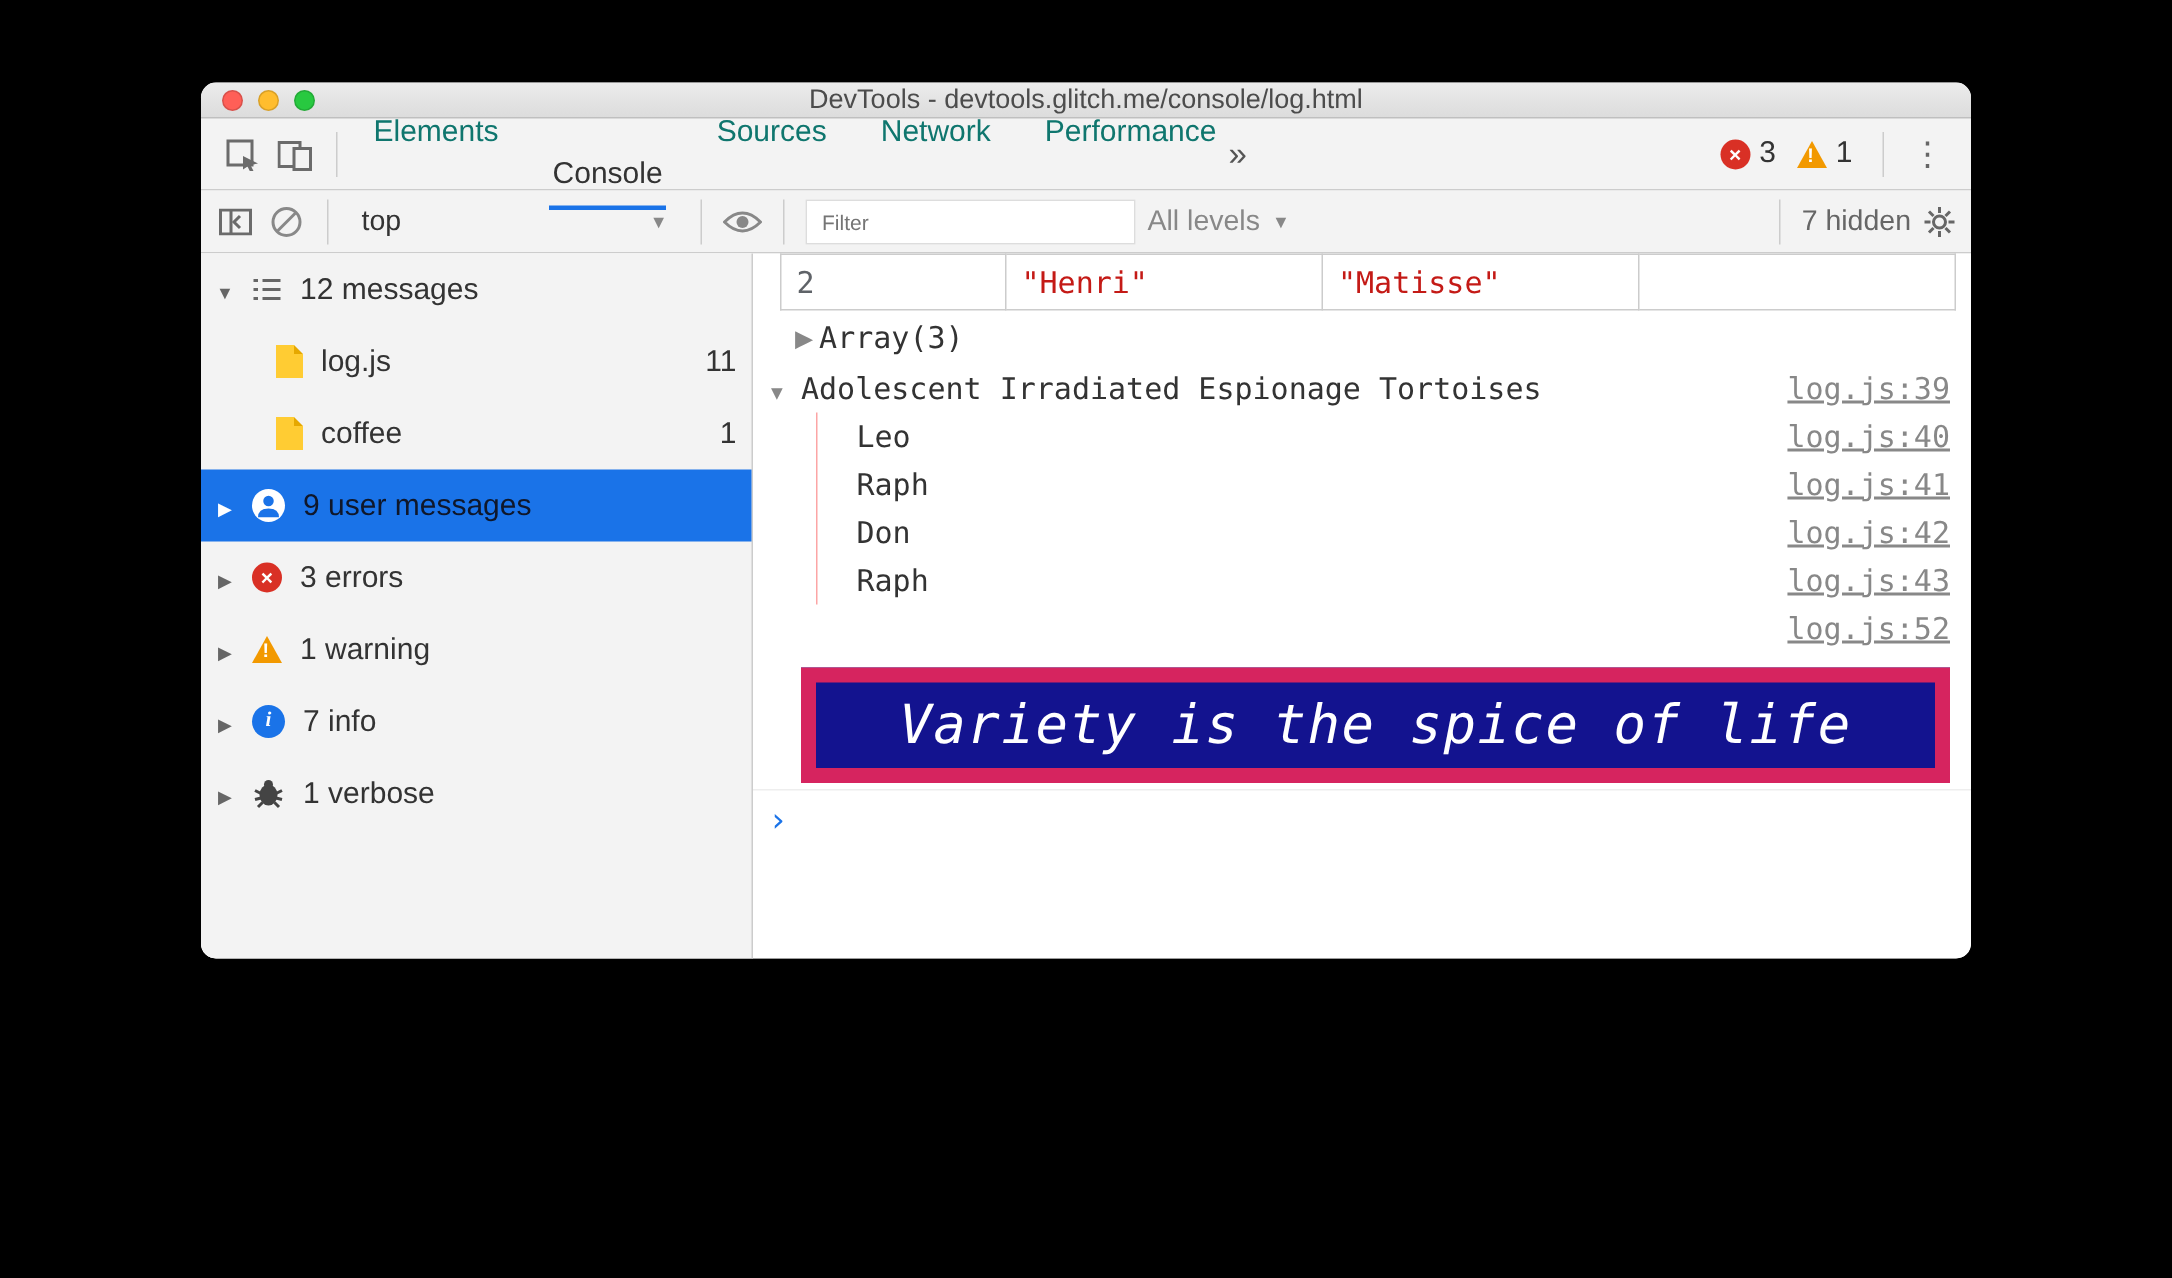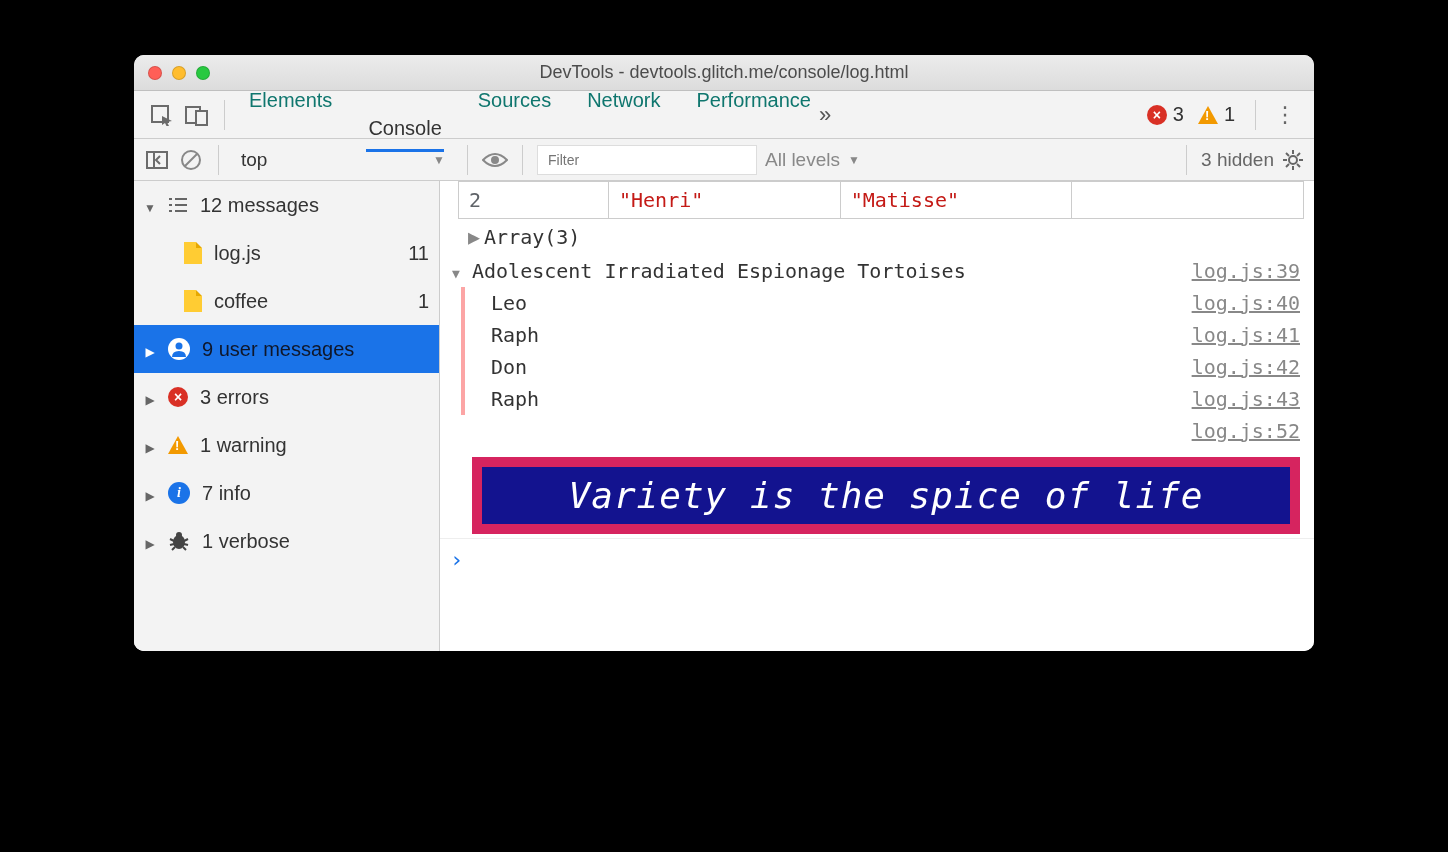--- a/index.html
+++ b/index.html
@@ -17,21 +17,21 @@
   .window {
     width: 1180px;
     background: #f6f6f6;
     border-radius: 10px;
     box-shadow: 0 20px 60px rgba(0,0,0,.55), 0 0 0 1px rgba(0,0,0,.25);
     overflow: hidden;
   }
 
   
   .titlebar {
-    height: 36px;
+    height: 24px;
     background: linear-gradient(#ececec, #dcdcdc);
     border-bottom: 1px solid #bfbfbf;
     display: flex;
     align-items: center;
     position: relative;
     padding: 0 14px;
   }
   .traffic { display:flex; gap:10px; }
   .dot { width:14px; height:14px; border-radius:50%; border:1px solid rgba(0,0,0,.15);}
   .dot.red{background:#ff5f57;} .dot.yellow{background:#ffbd2e;} .dot.green{background:#28c940;}
@@ -73,21 +73,21 @@
     font-size:14px; color:#999; padding:0 10px;
   }
   .levels{color:#888;font-size:19px;display:flex;align-items:center;gap:8px;}
   .hidden-txt{color:#666;font-size:19px;}
   .gear{color:#666;font-size:22px;}
 
   
   .body{display:flex; background:#fff; min-height:470px;}
 
   
-  .sidebar{width:306px;border-right:1px solid #ccc;background:#f3f3f3;font-size:20px;}
+  .sidebar{width:368px;border-right:1px solid #ccc;background:#f3f3f3;font-size:20px;}
   .sb-row{display:flex;align-items:center;height:48px;padding:0 10px;gap:12px;}
   .sb-row .tri{width:12px;display:inline-block;text-align:center;color:#666;}
   .tri.down::before{content:"▼";font-size:12px;}
   .tri.right::before{content:"▶";font-size:12px;}
   .sb-row .cnt{margin-left:auto;color:#333;}
   .sb-row.indent{padding-left:50px;}
   .sb-row.sel{background:#1a73e8;color:#0f172a;}
   .sb-row.sel .tri.right::before{color:#fff;}
   .file-ico{width:18px;height:22px;background:#ffcc33;position:relative;}
   .file-ico::before{content:"";position:absolute;right:0;top:0;border-left:6px solid #e6a800;border-top:6px solid #f3f3f3;}
@@ -106,21 +106,21 @@
   .str{color:#c41a16;}
   .arr-line{padding:6px 10px 6px 28px;font-size:20px;color:#333;display:flex;align-items:center;gap:4px;}
   .arr-line .tri{color:#888;}
 
   .log-row{display:flex;align-items:center;padding:4px 14px 4px 0;font-size:20px;}
   .log-row .arrow{width:32px;text-align:center;color:#888;}
   .log-row.group .arrow::before{content:"▼";font-size:13px;}
   .log-row .txt{flex:1;}
   .log-row.group .txt{font-weight:normal;}
   .log-row .src{color:#888;text-decoration:underline;}
-  .group-body{margin-left:21px;border-left:4px solid #fca5a5;}
+  .group-body{margin-left:42px;border-left:1px solid #fca5a5;}
   .group-body .log-row{padding-left:26px;}
   .group-body .log-row .arrow{width:0;}
 
   .styled-banner{
     margin:10px 14px 4px 32px;
     background:#13138f;
     border:10px solid #d6245f;
     color:#fff;
     font-style:italic;
     font-size:36px;
@@ -209,21 +209,21 @@
         </svg>
     </div>
     <div class="vdiv"></div>
     <input class="filter-input" placeholder="Filter" style="">
     <div class="levels">
       <span>All levels</span>
       <span class="dd-tri">▼</span>
     </div>
     <div class="spacer"></div>
     <div class="vdiv"></div>
-    <div class="hidden-txt">3 hidden</div>
+    <div class="hidden-txt">7 hidden</div>
     <div class="gear">
       <svg width="22" height="22">
           <circle cx="11" cy="11" r="4" fill="none" stroke="#666" stroke-width="2"></circle>
           <g stroke="#666" stroke-width="2">
             <line x1="11" y1="1" x2="11" y2="5"></line>
             <line x1="11" y1="17" x2="11" y2="21"></line>
             <line x1="1" y1="11" x2="5" y2="11"></line>
             <line x1="17" y1="11" x2="21" y2="11"></line>
             <line x1="4" y1="4" x2="7" y2="7"></line>
             <line x1="15" y1="15" x2="18" y2="18"></line>

